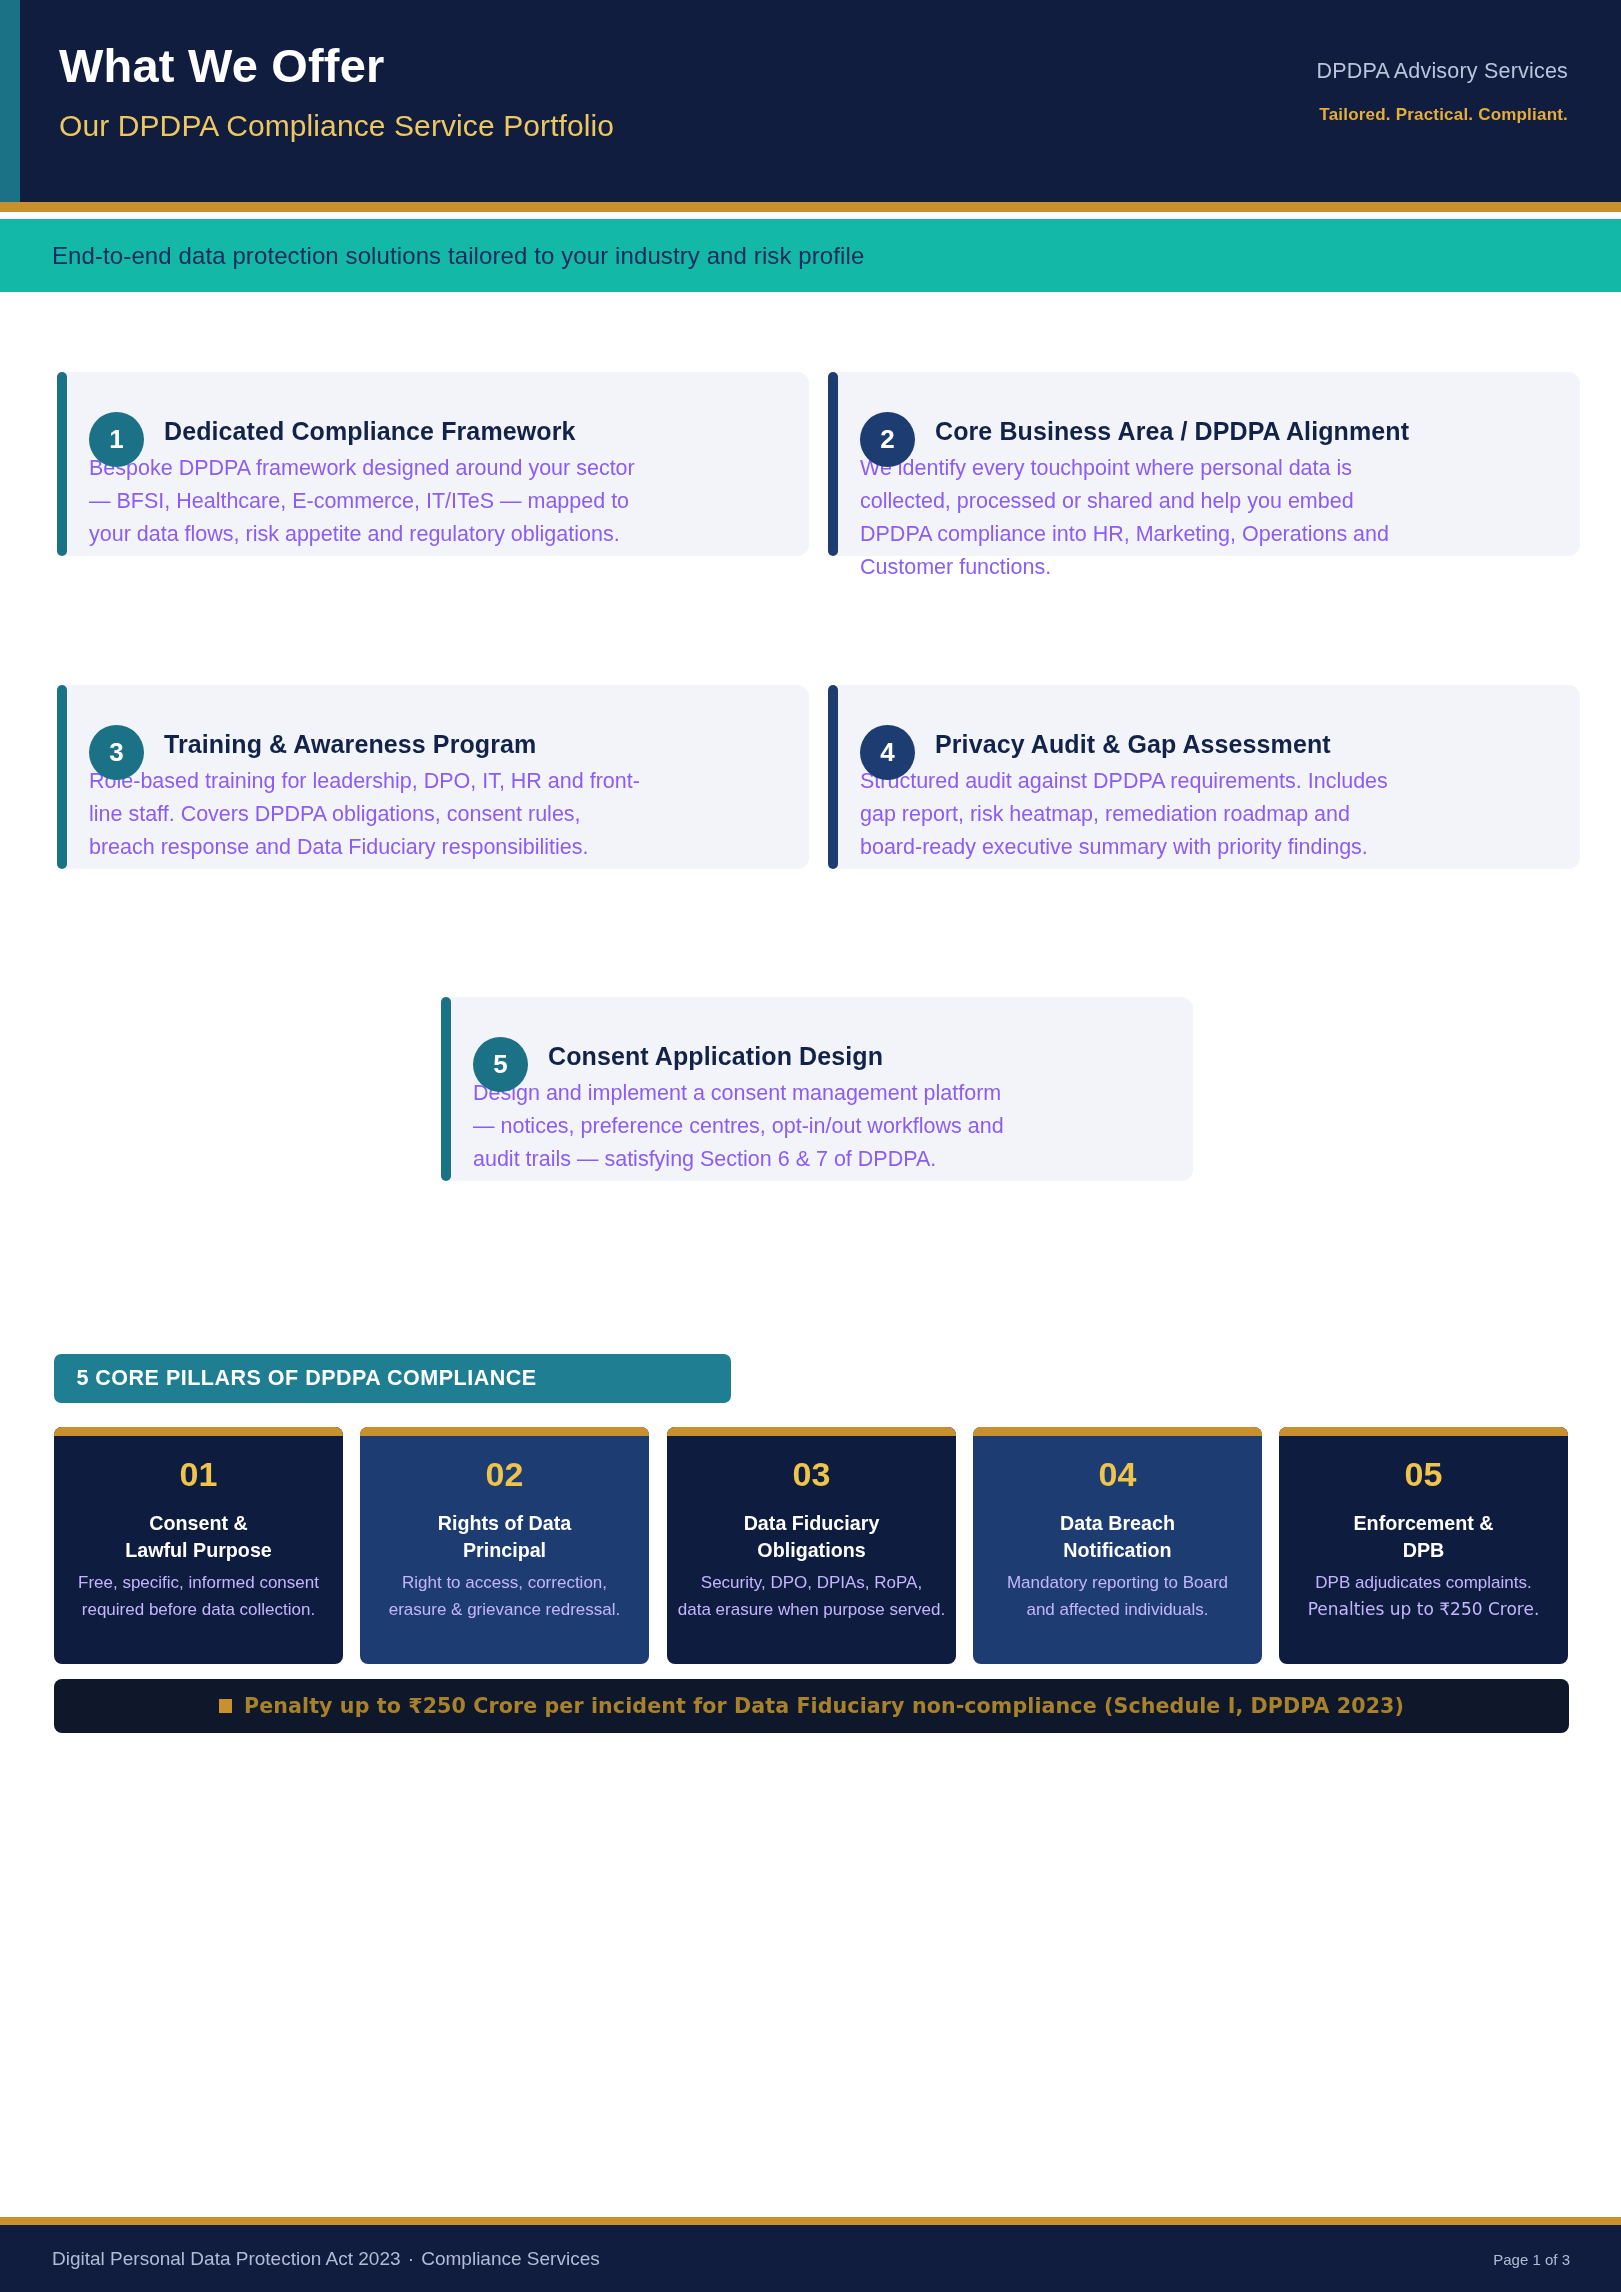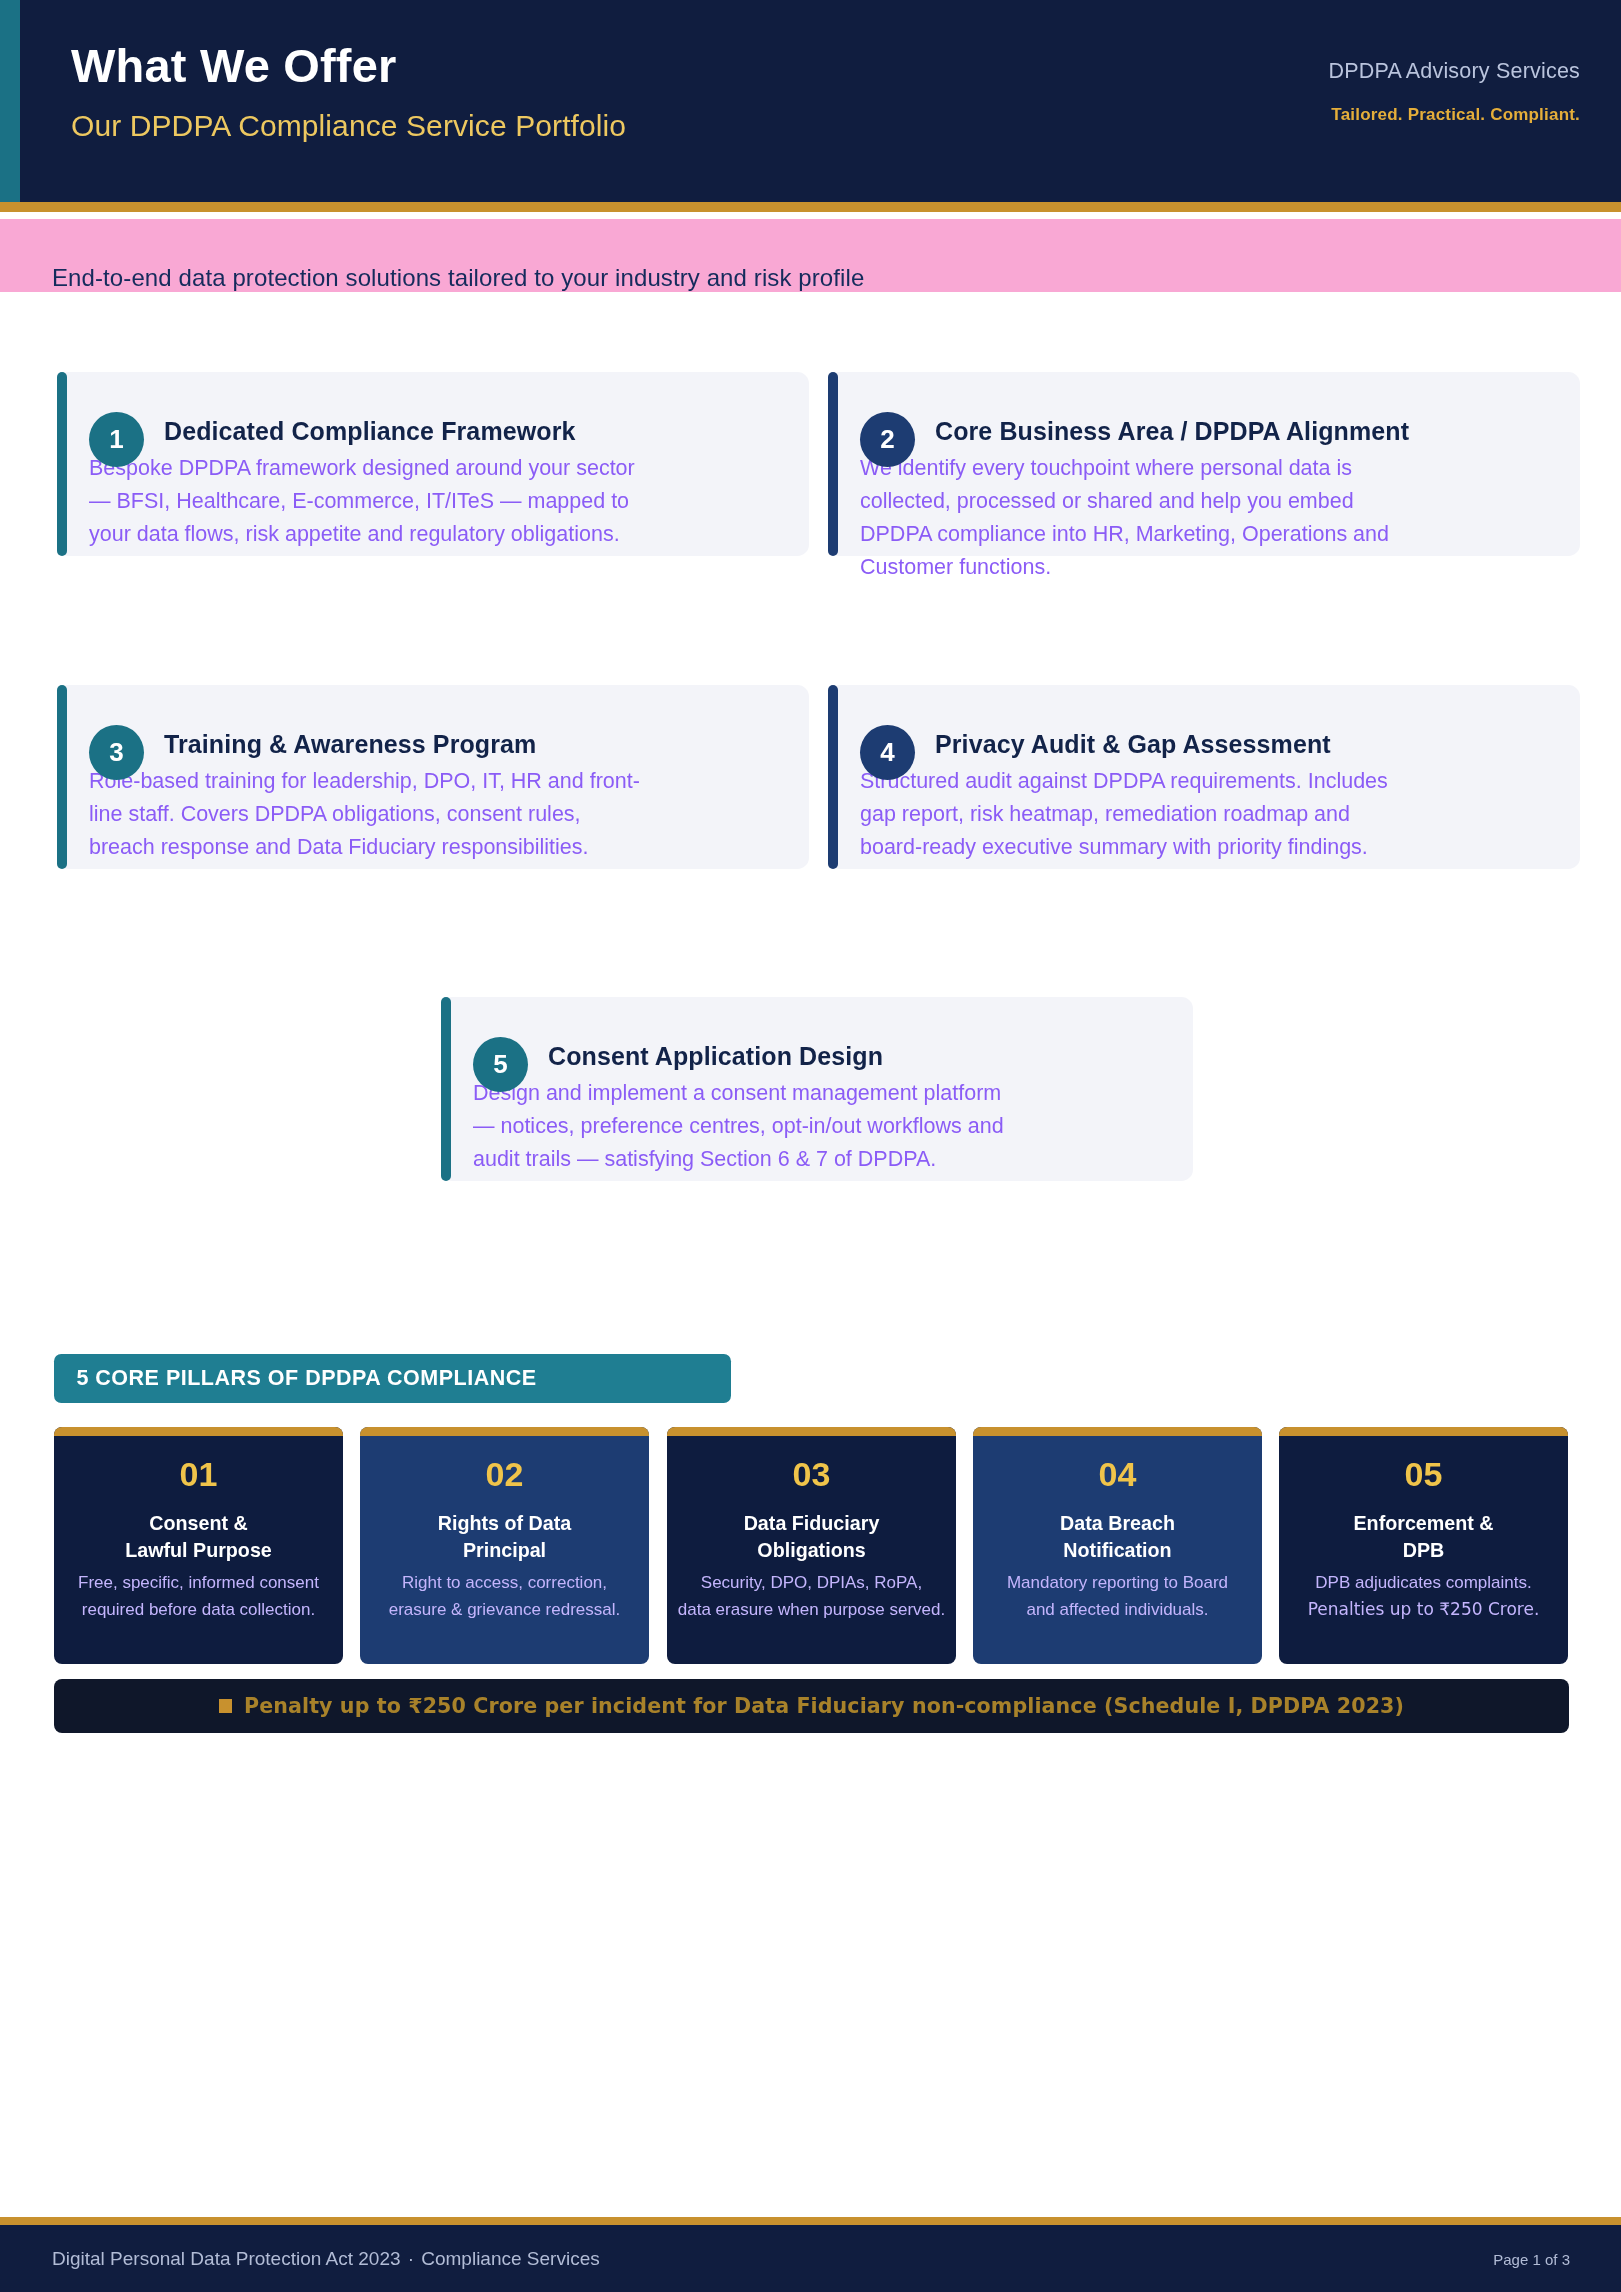--- a/index.html
+++ b/index.html
@@ -26,21 +26,21 @@
   }
   .header-accent {
     position: absolute;
     left: 0; top: 0;
     width: 19.7px; height: 202px;
     background: #1b7185;
   }
   .header-inner {
     position: absolute;
     left: 59px; top: 0;
-    width: 1509px; height: 202px; margin-left: 12px;
+    width: 1509px; height: 202px;
   }
   .header-left { position: absolute; left: 0; top: 41px; }
   .header-title {
     font-size: 47px;
     font-weight: bold;
     color: #ffffff;
     letter-spacing: 0.2px;
     line-height: 1.08;
   }
   .header-subtitle {
@@ -72,23 +72,23 @@
     left: 0; top: 202px;
     width: 1622px; height: 9.9px;
     background: #c8912e;
   }
 
   
   .subband {
     position: absolute;
     left: 0; top: 219px;
     width: 1622px; height: 73px;
-    background: #f9a8d4;
+    background: #14b8a6;
     display: flex;
-    align-items: flex-end;
+    align-items: center;
   }
   .subband-text {
     margin-left: 52px;
     font-size: 24px;
     color: #152b5c;
     letter-spacing: 0.1px;
   }
 
   
   .cards {

